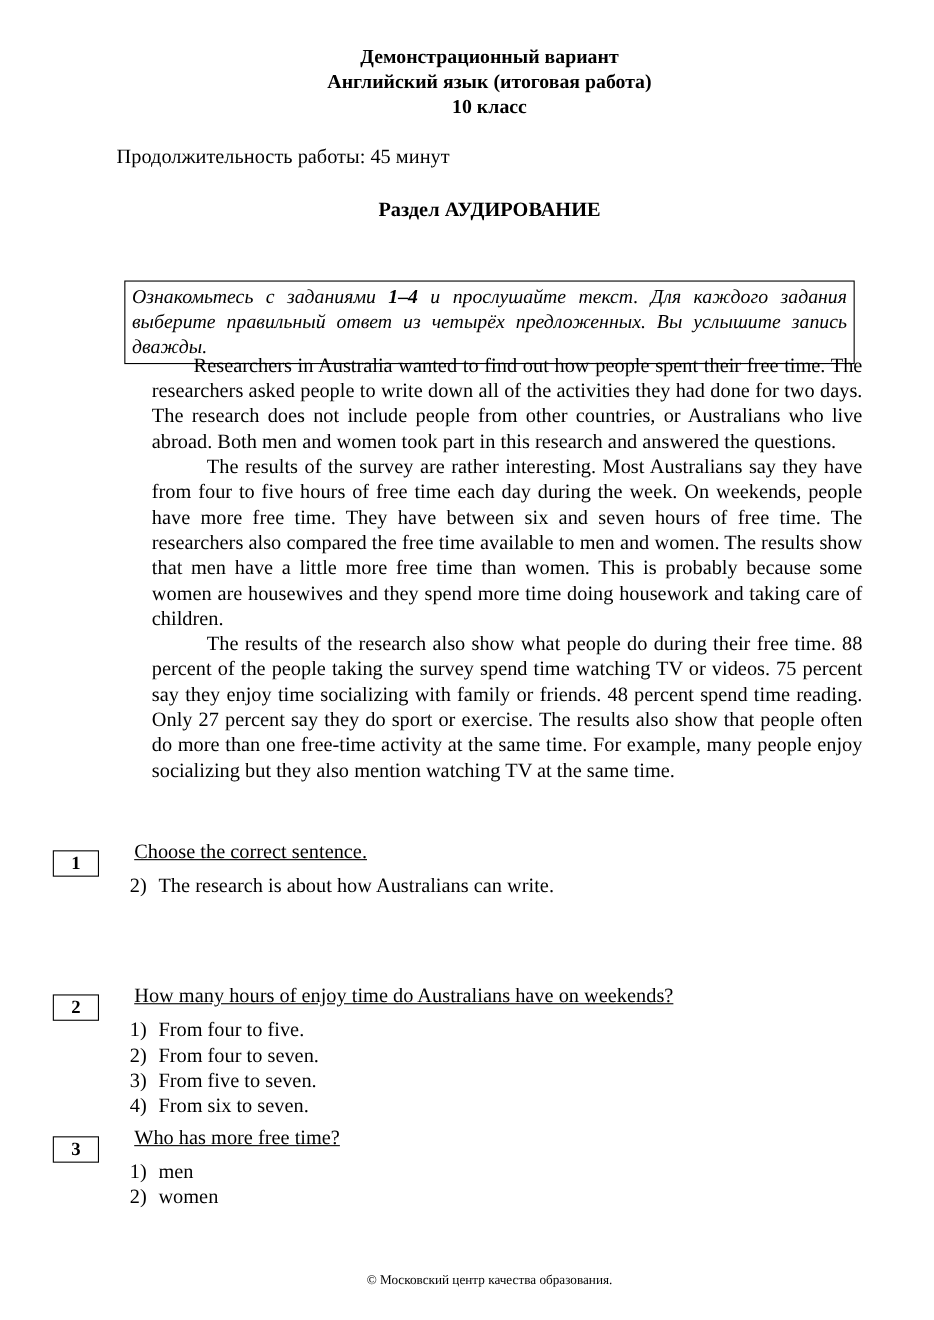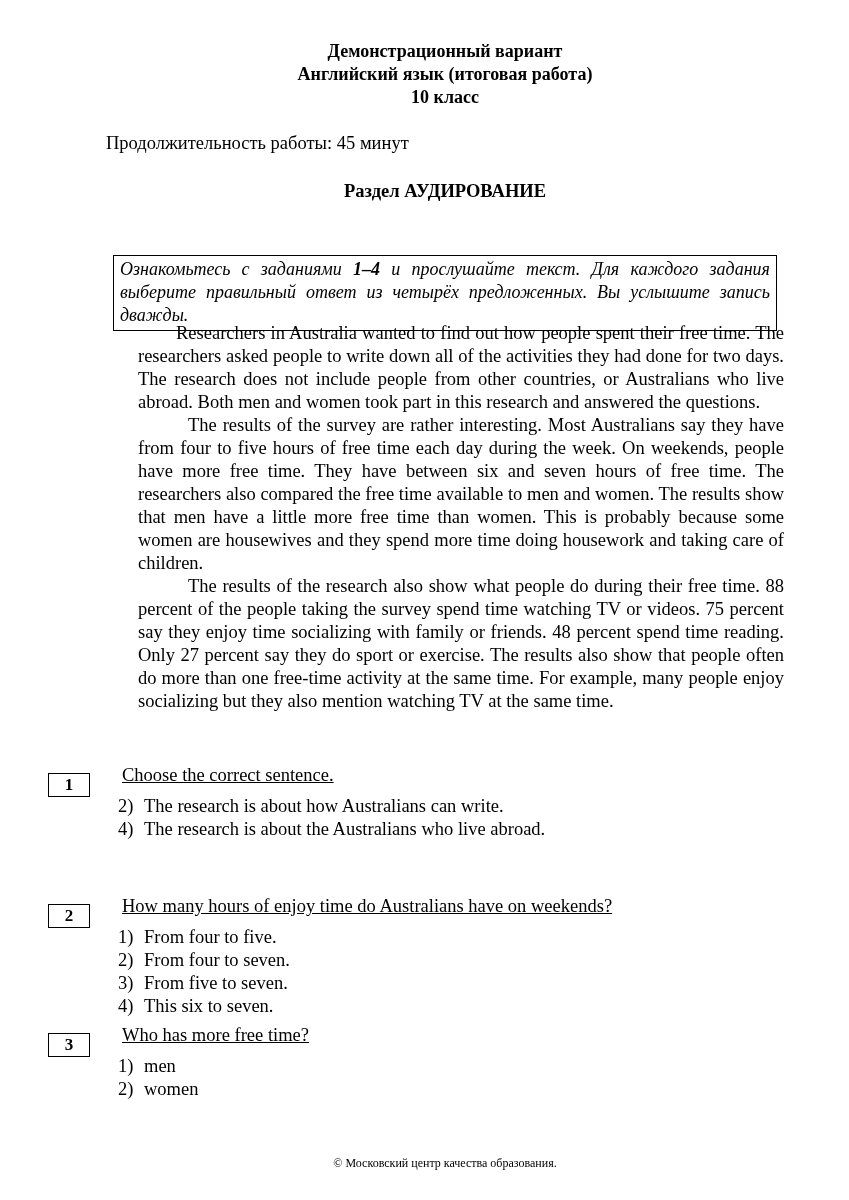--- a/index.html
+++ b/index.html
@@ -52,32 +52,31 @@
   <p class="p1">Researchers in Australia wanted to find out how people spent their free time. The researchers asked people to write down all of the activities they had done for two days. The research does not include people from other countries, or Australians who live abroad. Both men and women took part in this research and answered the questions.</p>
   <p class="p2">The results of the survey are rather interesting. Most Australians say they have from four to five hours of free time each day during the week. On weekends, people have more free time. They have between six and seven hours of free time. The researchers also compared the free time available to men and women. The results show that men have a little more free time than women. This is probably because some women are housewives and they spend more time doing housework and taking care of children.</p>
   <p class="p3">The results of the research also show what people do during their free time. 88 percent of the people taking the survey spend time watching TV or videos. 75 percent say they enjoy time socializing with family or friends. 48 percent spend time reading. Only 27 percent say they do sport or exercise. The results also show that people often do more than one free-time activity at the same time. For example, many people enjoy socializing but they also mention watching TV at the same time.</p>
 </div>
 
 <div class="task" style="top:765px;">
   <div class="task-num">1</div>
   <div class="task-q">Choose the correct sentence.</div>
   <ul class="options">
     <li><span class="num">2)</span><span>The research is about how Australians can write.</span></li>
-    <li><span class="num">4)</span><span>The research is about the Australians who live abroad.</span></li>
   </ul>
 </div>
 
 <div class="task" style="top:896px;">
   <div class="task-num">2</div>
   <div class="task-q">How many hours of enjoy time do Australians have on weekends?</div>
   <ul class="options">
     <li><span class="num">1)</span><span>From four to five.</span></li>
     <li><span class="num">2)</span><span>From four to seven.</span></li>
     <li><span class="num">3)</span><span>From five to seven.</span></li>
-    <li><span class="num">4)</span><span>This six to seven.</span></li>
+    <li><span class="num">4)</span><span>From six to seven.</span></li>
   </ul>
 </div>
 
 <div class="task" style="top:1025px;">
   <div class="task-num">3</div>
   <div class="task-q">Who has more free time?</div>
   <ul class="options">
     <li><span class="num">1)</span><span>men</span></li>
     <li><span class="num">2)</span><span>women</span></li>
   </ul>

